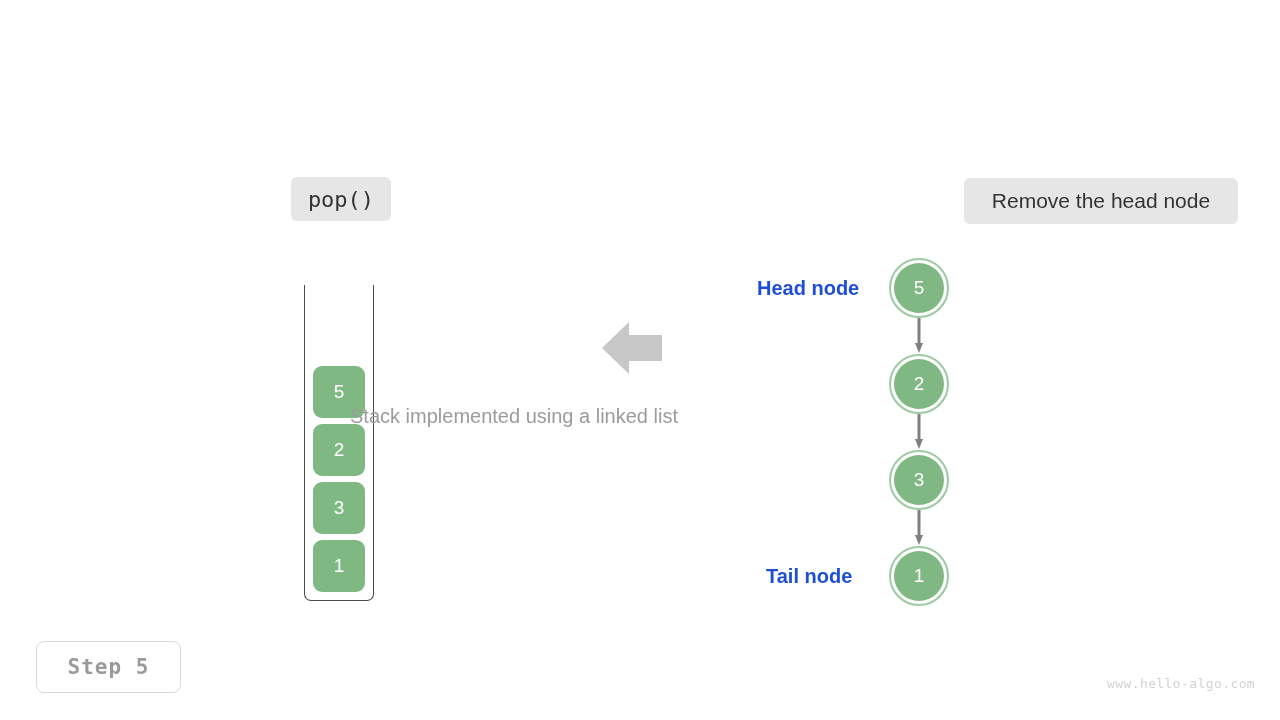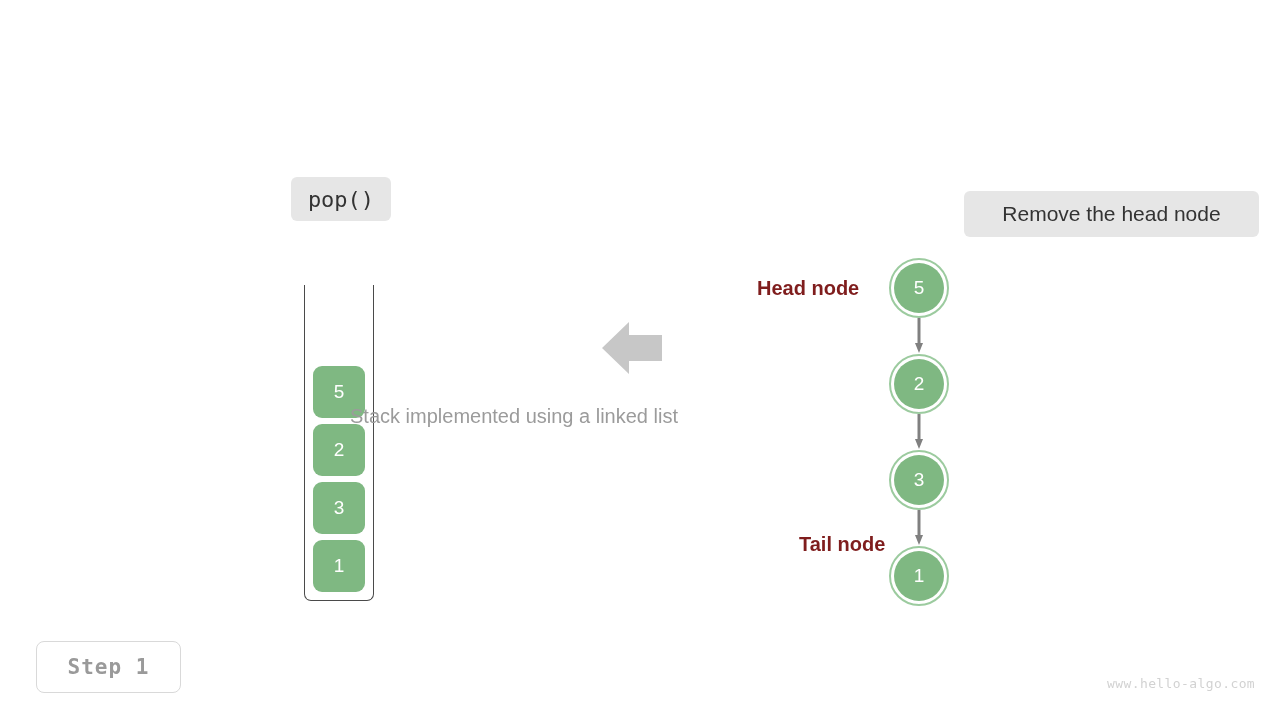--- a/index.html
+++ b/index.html
@@ -35,22 +35,22 @@
     left: 291px;
     top: 177px;
     width: 100px;
     height: 44px;
     font-size: 22px;
     letter-spacing: 0px;
   }
 
   #action-label {
     left: 964px;
-    top: 191px;
-    width: 295px;
+    top: 178px;
+    width: 274px;
     height: 46px;
     font-size: 21px;
   }
 
   
   #step-box {
     position: absolute;
     left: 36px;
     top: 641px;
     width: 145px;
@@ -180,25 +180,25 @@
     left: 26px;
     width: 8px;
   }
   .ll-edge svg { display: block; }
 
   
   .side-label {
     position: absolute;
     font-size: 20px;
     font-weight: bold;
-    color: #7f1d1d;
+    color: #1d4ed8;
     white-space: nowrap;
   }
   #head-label { left: 757px; top: 277px; }
-  #tail-label { left: 766px; top: 533px; margin-left: 33px; }
+  #tail-label { left: 766px; top: 565px; }
 </style>
 </head>
 <body>
 
 <div class="pill pill-mono" id="op-label">
   <span>pop()</span>
 </div>
 
 <div class="pill" id="action-label">
   <span>Remove the head node</span>
@@ -275,18 +275,18 @@
     </div>
   </div>
   <div class="ll-node" style="top:288px;">
     <div class="disc">
       <span>1</span>
     </div>
   </div>
 </div>
 
 <div id="step-box">
-  <span>Step 1</span>
+  <span>Step 5</span>
 </div>
 
 <div id="watermark">
   <span>www.hello-algo.com</span>
 </div>
 
 </body></html>

